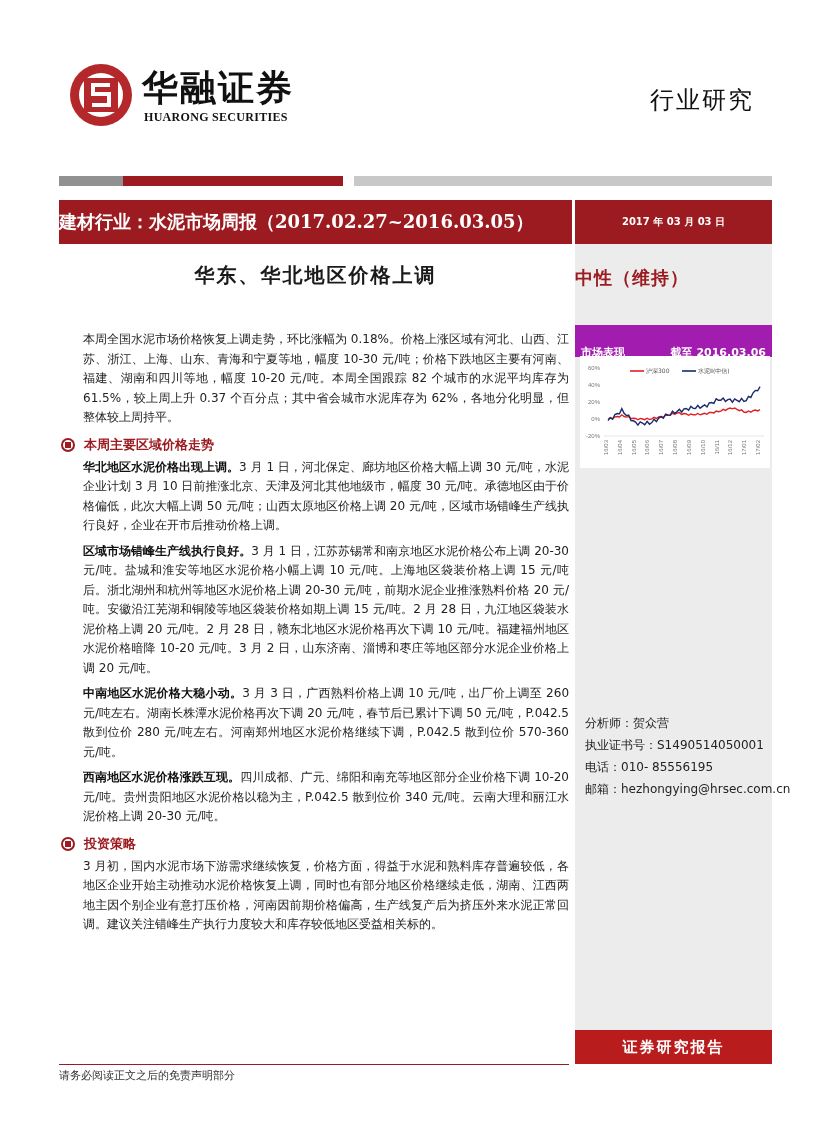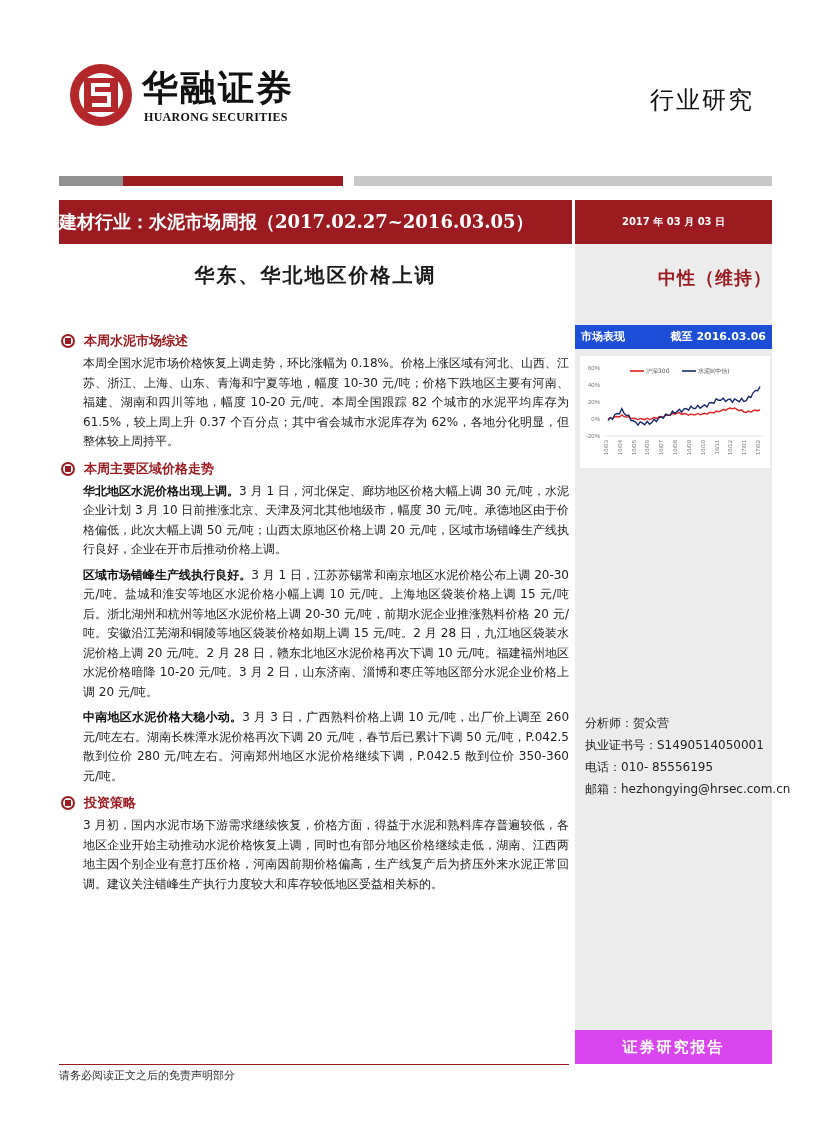--- a/index.html
+++ b/index.html
@@ -18,29 +18,29 @@
     .bar-gray { position: absolute; left: 59px; top: 176px; width: 64px; height: 10px; background: #919191; }
     .bar-red { position: absolute; left: 123px; top: 176px; width: 220px; height: 10px; background: #9b1b20; }
     .bar-light { position: absolute; left: 354px; top: 176px; width: 418px; height: 10px; background: #c8c8c8; }
 
     .title-bar { position: absolute; left: 59px; top: 200px; width: 513px; height: 44px; background: #9b1b20; color: #fff; font-size: 18px; font-weight: bold; line-height: 44px; font-family: "DejaVu Serif", serif; white-space: nowrap; }
     .date-bar { position: absolute; left: 575px; top: 200px; width: 197px; height: 44px; background: #9b1b20; color: #fff; font-size: 10px; font-weight: bold; line-height: 44px; text-align: center; }
 
     .headline { position: absolute; left: 59px; top: 262px; width: 513px; text-align: center; font-size: 20px; font-weight: bold; font-family: "DejaVu Serif", serif; letter-spacing: 2px; }
 
     .right-col { position: absolute; left: 575px; top: 244px; width: 197px; height: 790px; background: #ececec; }
-    .rating { position: absolute; left: 575px; top: 266px; width: 197px; text-align: right; font-size: 18px; font-weight: bold; color: #9b1b20; font-family: "DejaVu Serif", serif; letter-spacing: 1px; }
-    .market-bar { position: absolute; left: 575px; top: 325px; width: 197px; height: 24px; background: #1d4ed8; color: #fff; font-size: 11px; font-weight: bold; line-height: 24px; padding: 0 6px; display: flex; justify-content: space-between; }
+    .rating { position: absolute; left: 575px; top: 266px; width: 197px; text-align: left; font-size: 18px; font-weight: bold; color: #9b1b20; font-family: "DejaVu Serif", serif; letter-spacing: 1px; }
+    .market-bar { position: absolute; left: 575px; top: 325px; width: 197px; height: 24px; background: #a21caf; color: #fff; font-size: 11px; font-weight: bold; line-height: 24px; padding: 16px 6px; display: flex; justify-content: space-between; }
     .chart-box { position: absolute; left: 580px; top: 356px; width: 190px; height: 112px; background: #fff; }
     .chart-box svg { display: block; }
 
     .analyst { position: absolute; left: 585px; top: 712px; width: 185px; font-size: 12px; color: #222; }
     .analyst div { height: 22px; line-height: 22px; white-space: nowrap; }
 
-    .footer-red { position: absolute; left: 575px; top: 1030px; width: 197px; height: 34px; background: #d946ef; color: #fff; font-size: 15px; font-weight: bold; line-height: 34px; text-align: center; font-family: "DejaVu Serif", serif; letter-spacing: 2px; }
+    .footer-red { position: absolute; left: 575px; top: 1030px; width: 197px; height: 34px; background: #b91c1c; color: #fff; font-size: 15px; font-weight: bold; line-height: 34px; text-align: center; font-family: "DejaVu Serif", serif; letter-spacing: 2px; }
 
     .main { position: absolute; left: 59px; top: 330px; width: 510px; }
     .section-head { display: flex; align-items: center; height: 22px; margin-bottom: 2px; }
     .sec-icon { width: 14px; height: 14px; border-radius: 50%; border: 2px solid #9b1b20; position: relative; margin-right: 9px; margin-left: 2px; }
     .sec-icon::after { content: ""; position: absolute; left: 2px; top: 2px; width: 6px; height: 6px; background: #9b1b20; }
     .sec-title { font-size: 13px; font-weight: bold; color: #9b1b20; font-family: "DejaVu Serif", serif; }
     .para { margin-left: 24px; font-size: 12px; line-height: 19.5px; color: #222; text-align: justify; margin-bottom: 6px; }
     .para b { font-weight: bold; color: #111; }
 
     .footer-line { position: absolute; left: 59px; top: 1064px; width: 510px; height: 1px; background: #9b1b20; }
@@ -118,35 +118,32 @@
   <div>分析师：贺众营</div>
   <div>执业证书号：S1490514050001</div>
   <div>电话：010- 85556195</div>
   <div>邮箱：hezhongying@hrsec.com.cn</div>
 </div>
 
 <div class="footer-red">证券研究报告</div>
 
 <div class="main">
   <div>
-    <div class="section-head">
-      <span class="sec-icon"></span>
-      <span class="sec-title">本周水泥市场综述</span>
-    </div>
     <p class="para"><b></b><span>本周全国水泥市场价格恢复上调走势，环比涨幅为 0.18%。价格上涨区域有河北、山西、江苏、浙江、上海、山东、青海和宁夏等地，幅度 10-30 元/吨；价格下跌地区主要有河南、福建、湖南和四川等地，幅度 10-20 元/吨。本周全国跟踪 82 个城市的水泥平均库存为 61.5%，较上周上升 0.37 个百分点；其中省会城市水泥库存为 62%，各地分化明显，但整体较上周持平。</span></p>
   </div>
 
   <div style="margin-top:6px;">
     <div class="section-head">
       <span class="sec-icon"></span>
       <span class="sec-title">本周主要区域价格走势</span>
     </div>
     <p class="para"><b>华北地区水泥价格出现上调。</b><span>3 月 1 日，河北保定、廊坊地区价格大幅上调 30 元/吨，水泥企业计划 3 月 10 日前推涨北京、天津及河北其他地级市，幅度 30 元/吨。承德地区由于价格偏低，此次大幅上调 50 元/吨；山西太原地区价格上调 20 元/吨，区域市场错峰生产线执行良好，企业在开市后推动价格上调。</span></p>
     <p class="para"><b>区域市场错峰生产线执行良好。</b><span>3 月 1 日，江苏苏锡常和南京地区水泥价格公布上调 20-30 元/吨。盐城和淮安等地区水泥价格小幅上调 10 元/吨。上海地区袋装价格上调 15 元/吨后。浙北湖州和杭州等地区水泥价格上调 20-30 元/吨，前期水泥企业推涨熟料价格 20 元/吨。安徽沿江芜湖和铜陵等地区袋装价格如期上调 15 元/吨。2 月 28 日，九江地区袋装水泥价格上调 20 元/吨。2 月 28 日，赣东北地区水泥价格再次下调 10 元/吨。福建福州地区水泥价格暗降 10-20 元/吨。3 月 2 日，山东济南、淄博和枣庄等地区部分水泥企业价格上调 20 元/吨。</span></p>
-    <p class="para"><b>中南地区水泥价格大稳小动。</b><span>3 月 3 日，广西熟料价格上调 10 元/吨，出厂价上调至 260 元/吨左右。湖南长株潭水泥价格再次下调 20 元/吨，春节后已累计下调 50 元/吨，P.042.5 散到位价 280 元/吨左右。河南郑州地区水泥价格继续下调，P.042.5 散到位价 350-360 元/吨。</span></p>
+    <p class="para"><b>中南地区水泥价格大稳小动。</b><span>3 月 3 日，广西熟料价格上调 10 元/吨，出厂价上调至 260 元/吨左右。湖南长株潭水泥价格再次下调 20 元/吨，春节后已累计下调 50 元/吨，P.042.5 散到位价 280 元/吨左右。河南郑州地区水泥价格继续下调，P.042.5 散到位价 570-360 元/吨。</span></p>
+    <p class="para"><b>西南地区水泥价格涨跌互现。</b><span>四川成都、广元、绵阳和南充等地区部分企业价格下调 10-20 元/吨。贵州贵阳地区水泥价格以稳为主，P.042.5 散到位价 340 元/吨。云南大理和丽江水泥价格上调 20-30 元/吨。</span></p>
   </div>
 
   <div style="margin-top:4px;">
     <div class="section-head">
       <span class="sec-icon"></span>
       <span class="sec-title">投资策略</span>
     </div>
     <p class="para"><b></b><span>3 月初，国内水泥市场下游需求继续恢复，价格方面，得益于水泥和熟料库存普遍较低，各地区企业开始主动推动水泥价格恢复上调，同时也有部分地区价格继续走低，湖南、江西两地主因个别企业有意打压价格，河南因前期价格偏高，生产线复产后为挤压外来水泥正常回调。建议关注错峰生产执行力度较大和库存较低地区受益相关标的。</span></p>
   </div>
 </div>

